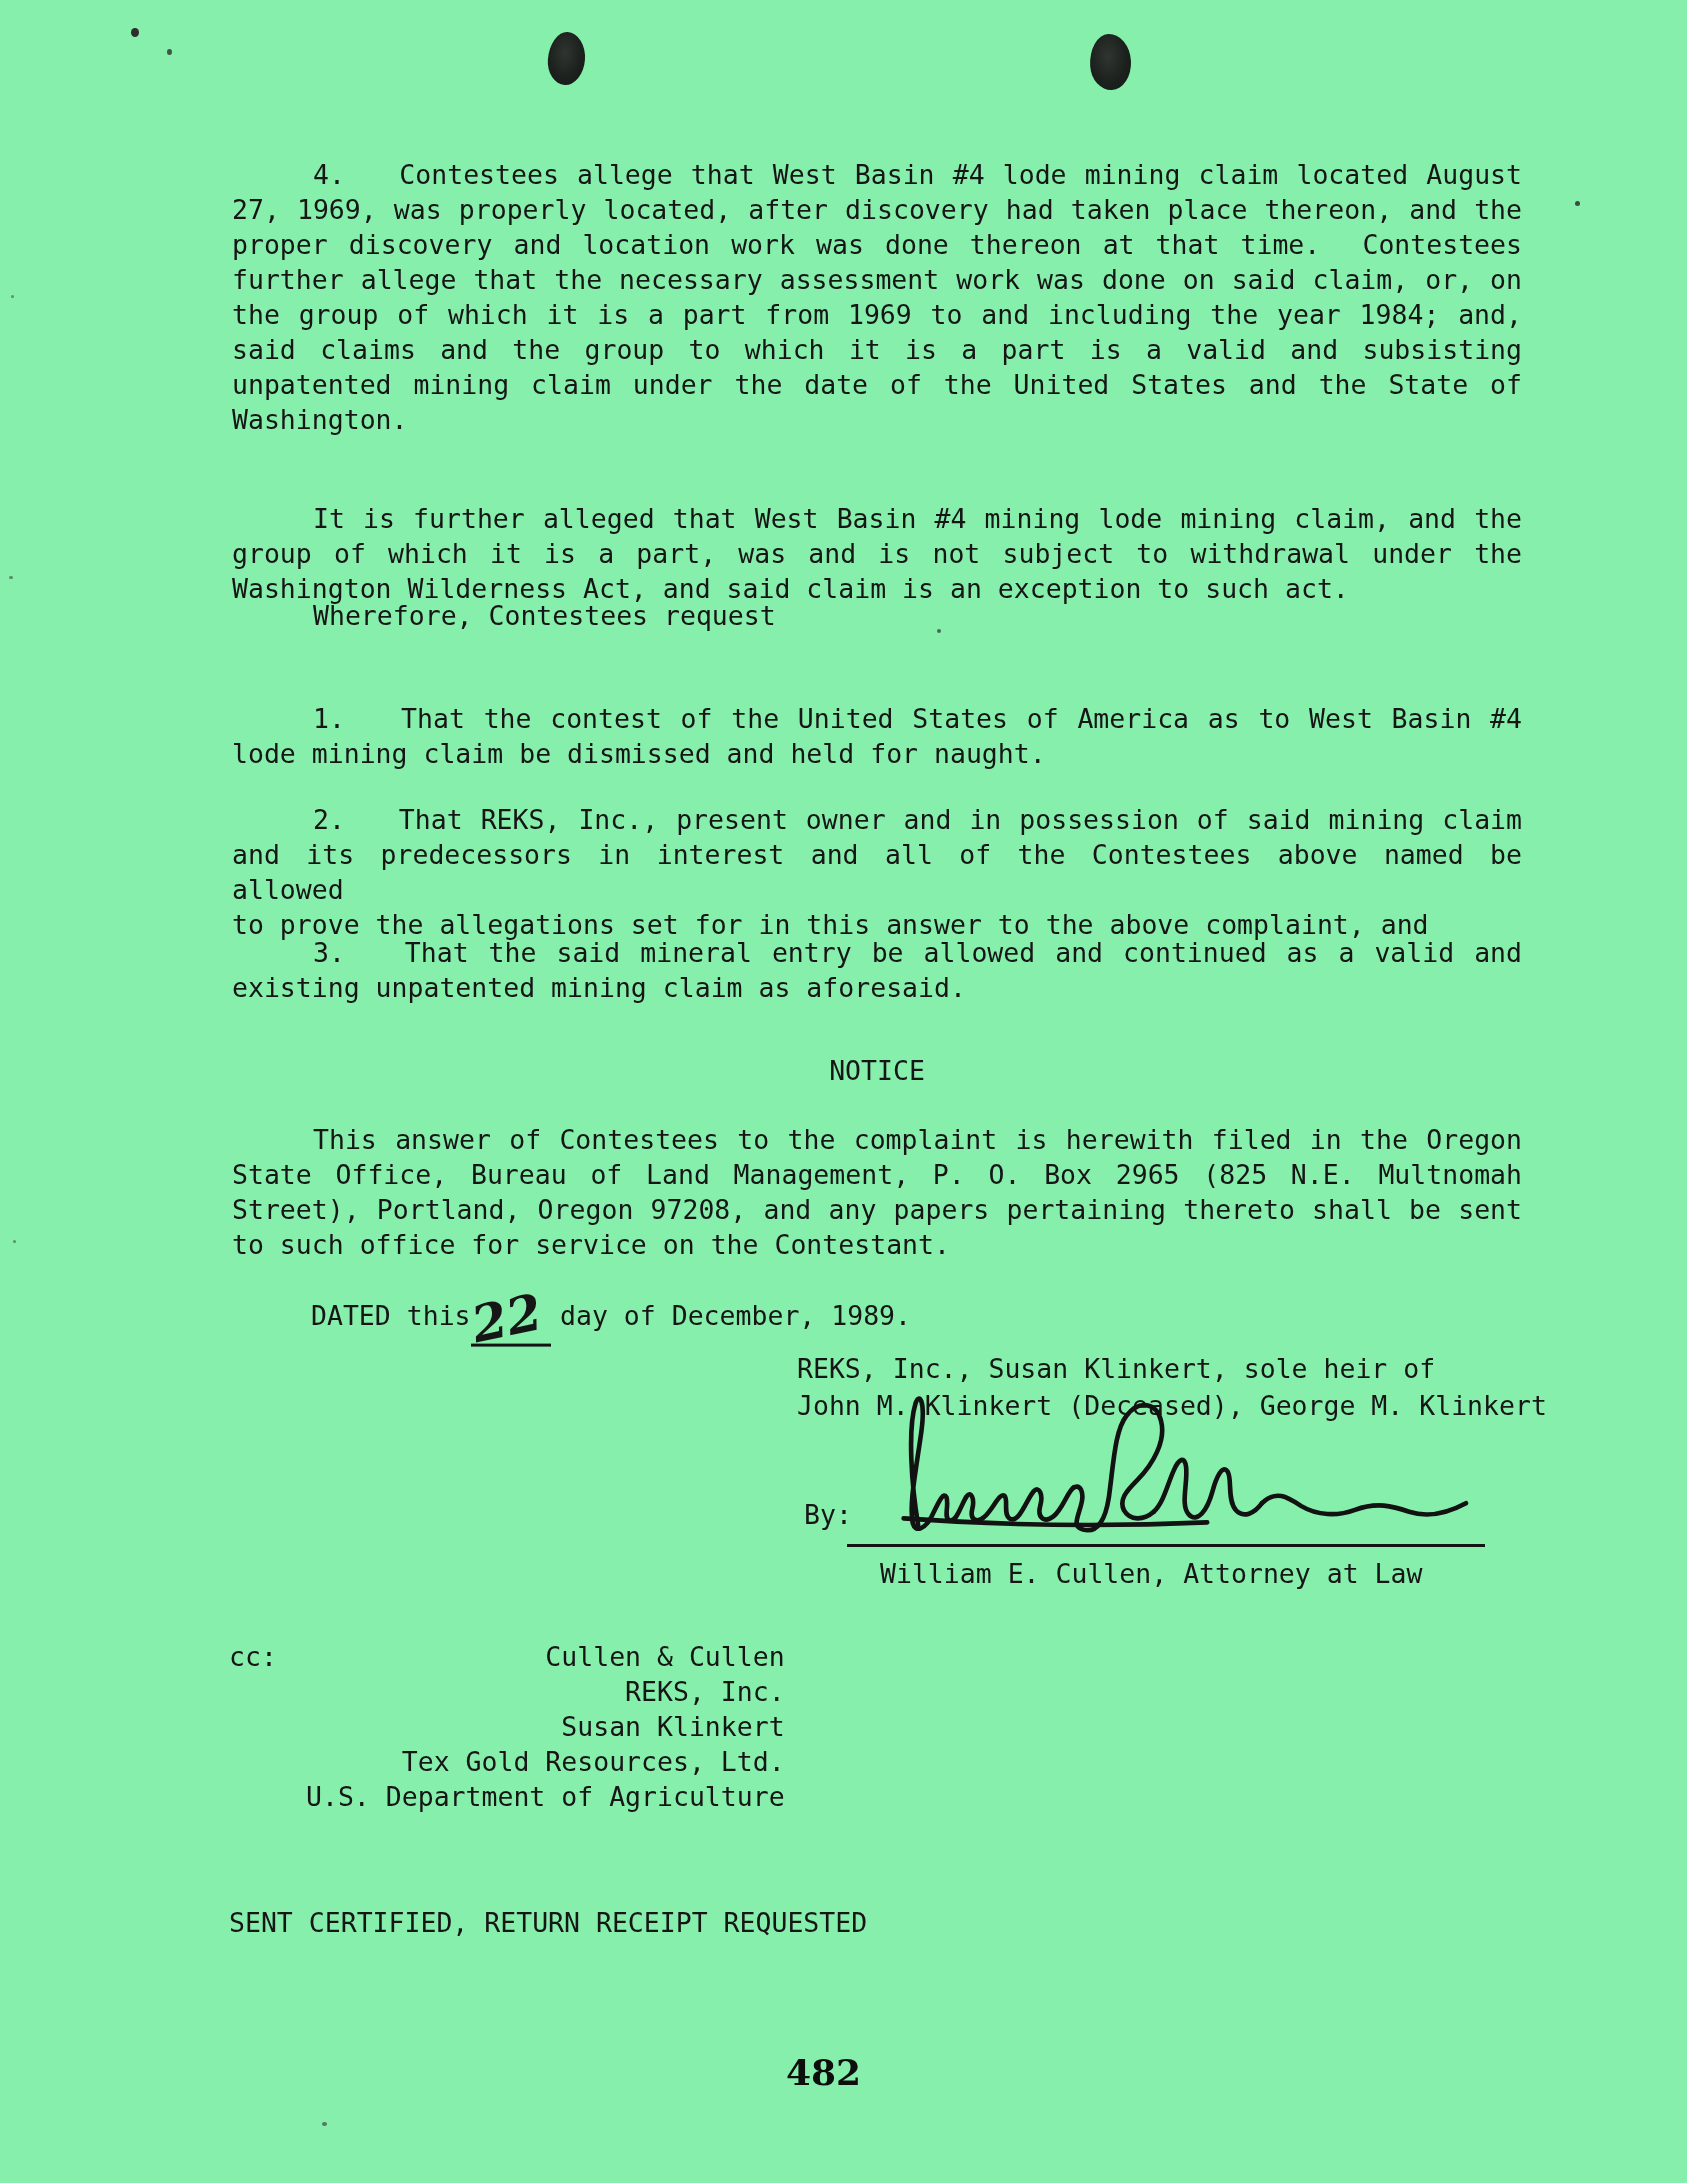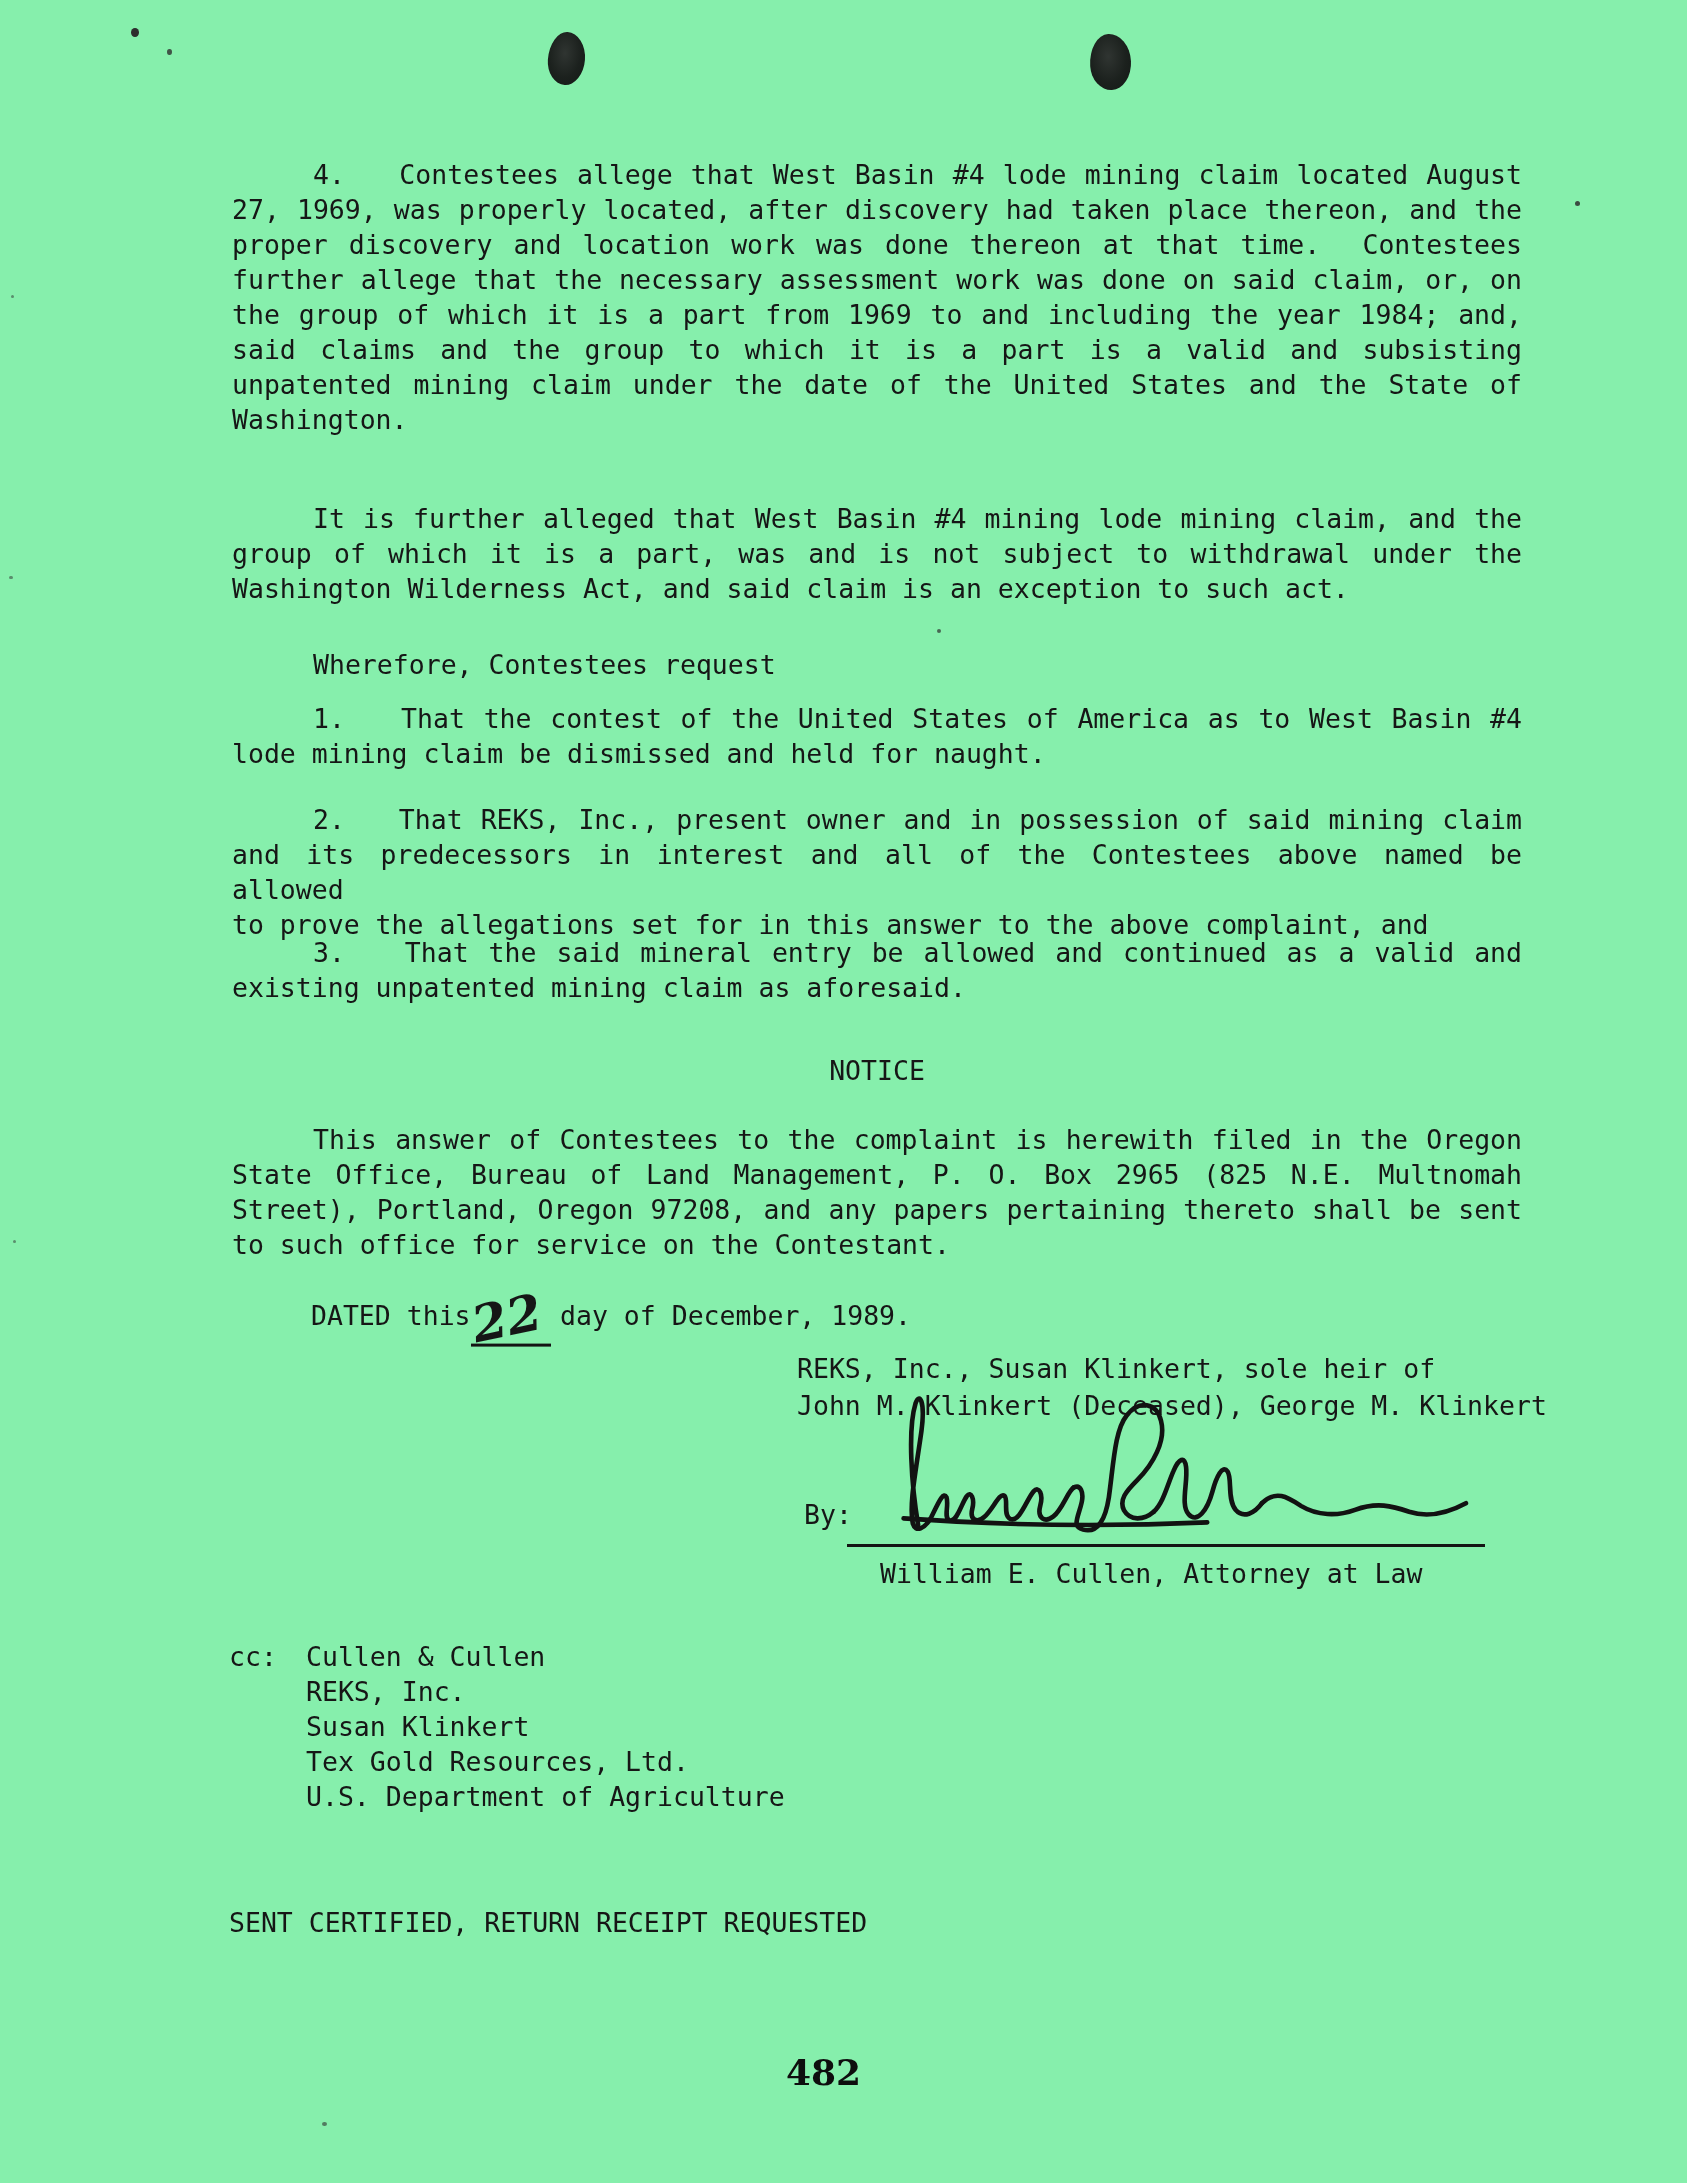--- a/index.html
+++ b/index.html
@@ -59,21 +59,21 @@
     font-style: italic;
     font-weight: bold;
     font-size: 50px;
     line-height: 0.75;
     transform: rotate(-12deg);
   }
 
   
   .cc-label { position: absolute; left: 229px; top: 1639px; }
   .cc-items { position: absolute; left: 306px; top: 1639px; }
-  .cc-items div { text-align: left; }
+  .cc-items div { text-align: right; }
 
   .sent { position: absolute; left: 229px; top: 1905px; }
 
   .page-number {
     position: absolute; left: 0; top: 2051px; width: 1647px;
     text-align: center;
     font-family: "DejaVu Serif", "Liberation Serif", serif;
     font-weight: bold;
     font-size: 36px;
     color: #0e0e0e;
@@ -106,21 +106,21 @@
     <div class="ln">unpatented mining claim under the date of the United States and the State of</div>
     <div class="ln-left">Washington.</div>
   </div>
 
   <div class="block tw" style="top:501px;">
     <div class="ln indent">It is further alleged that West Basin #4 mining lode mining claim, and the</div>
     <div class="ln">group of which it is a part, was and is not subject to withdrawal under the</div>
     <div class="ln-left">Washington Wilderness Act, and said claim is an exception to such act.</div>
   </div>
 
-  <div class="block tw" style="top:647px;">
+  <div class="block tw" style="top:598px;">
     <div class="ln-left indent">Wherefore, Contestees request</div>
   </div>
 
   <div class="block tw" style="top:701px;">
     <div class="ln indent">1.&nbsp;&nbsp; That the contest of the United States of America as to West Basin #4</div>
     <div class="ln-left">lode mining claim be dismissed and held for naught.</div>
   </div>
 
   <div class="block tw" style="top:802px;">
     <div class="ln indent">2.&nbsp;&nbsp; That REKS, Inc., present owner and in possession of said mining claim</div>

